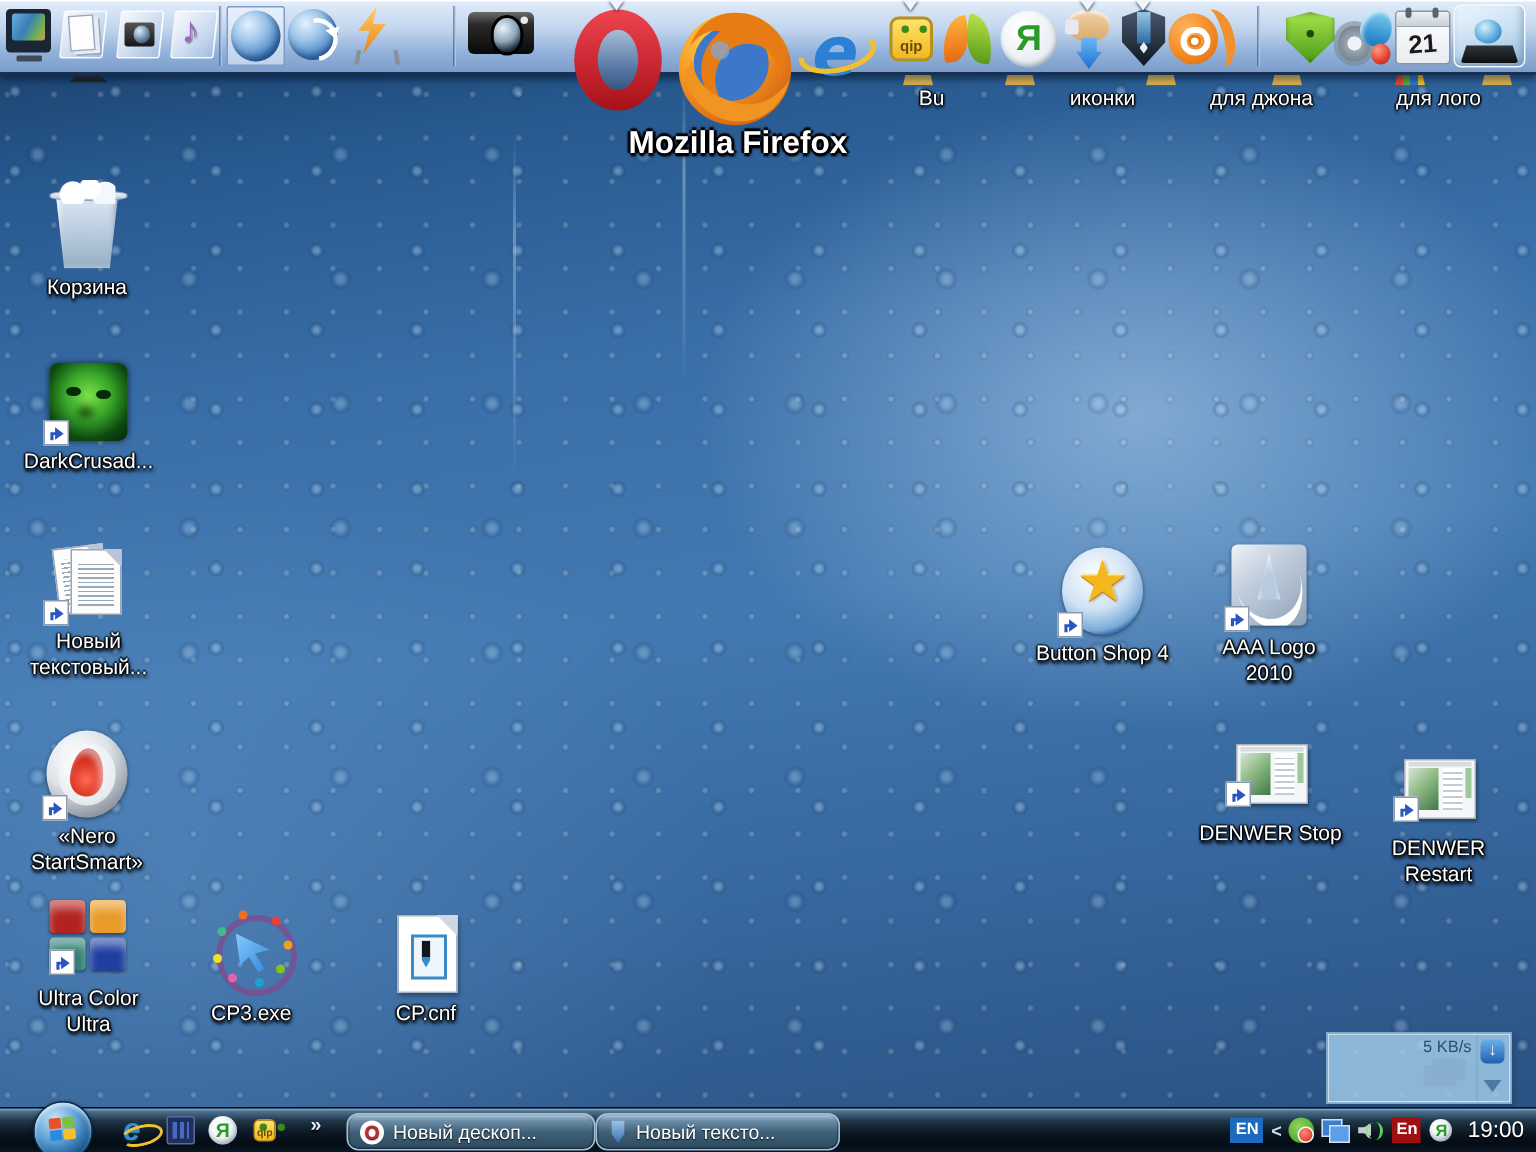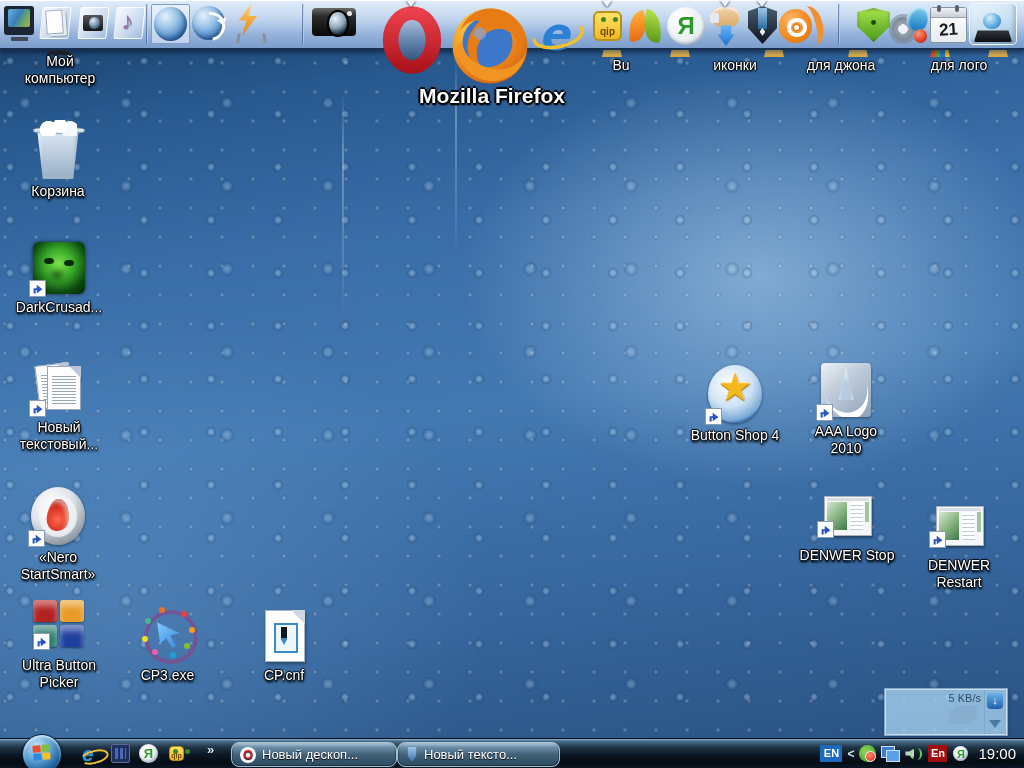--- a/index.html
+++ b/index.html
@@ -302,23 +302,20 @@
   <div class="sliver" style="left:670px"></div>
   <div class="sliver" style="left:764px"></div>
   <div class="sliver" style="left:848px"></div>
   <div class="sliver win" style="left:930px"></div>
   <div class="sliver" style="left:988px"></div>
   <div class="hlabel" style="left:566px">Bu</div>
   <div class="hlabel" style="left:680px">иконки</div>
   <div class="hlabel" style="left:786px">для джона</div>
   <div class="hlabel" style="left:904px">для лого</div>
 
-  <div class="dicon" style="left:14px;top:50px;width:92px">
-    <div class="lbl">Мой компьютер</div>
-  </div>
 
   <div class="dicon" style="left:14px;top:120px;width:88px">
     <div class="ic" style="height:60px">
       <div class="bin-body"></div>
         <div class="bin-rim"></div>
         <div class="bin-paper"></div>
     </div>
     <div class="lbl">Корзина</div>
   </div>
 
@@ -348,21 +345,21 @@
   </div>
 
   <div class="dicon" style="left:12px;top:598px;width:94px">
     <div class="ic">
       <div class="ucp" style="left:2px;top:2px;background-color:#b22220"></div>
       <div class="ucp" style="left:29px;top:2px;background-color:#e89b28"></div>
       <div class="ucp" style="left:2px;top:27px;background-color:#2f7f72"></div>
       <div class="ucp" style="left:29px;top:27px;background-color:#1f3f9f"></div>
       <div class="sc" style="left:2px;bottom:4px"></div>
     </div>
-    <div class="lbl">Ultra Button Picker</div>
+    <div class="lbl">Ultra Color Ultra</div>
   </div>
 
   <div class="dicon" style="left:120px;top:608px;width:95px">
     <div class="ic">
       <div class="ring3"></div>
         <div class="dot3"></div>
         <div class="cur3"></div>
     </div>
     <div class="lbl">CP3.exe</div>
   </div>

